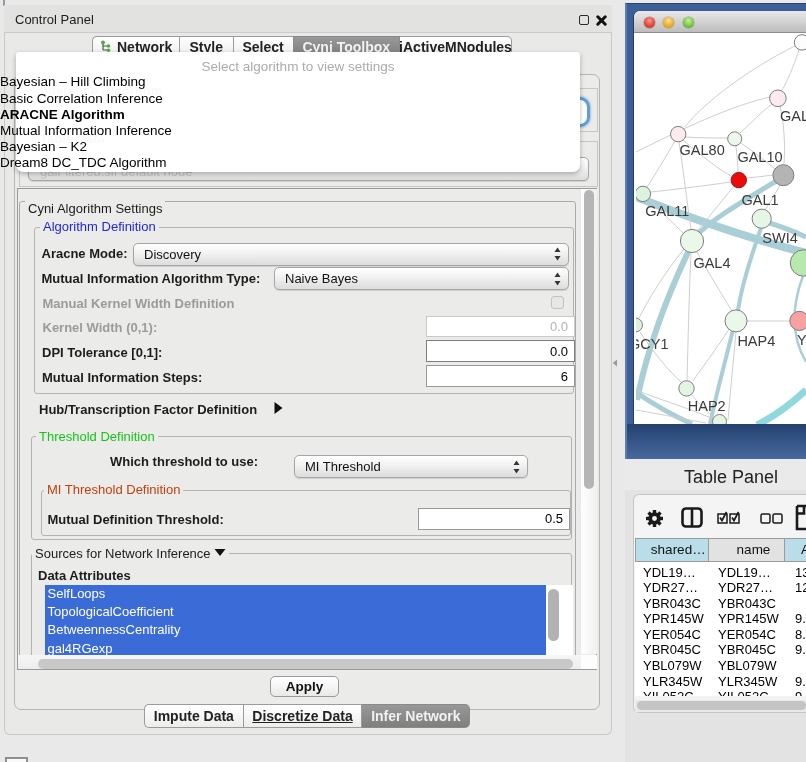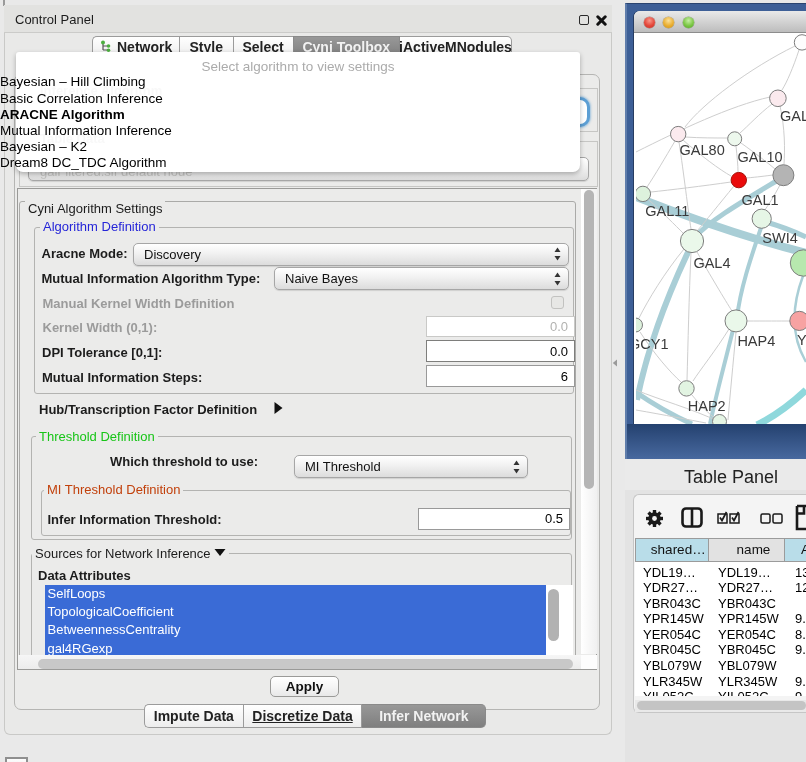--- a/index.html
+++ b/index.html
@@ -82,21 +82,21 @@
  <svg style="position:absolute;left:255px;top:212px;" width="11" height="14" viewBox="0 0 11 14">
       <path d="M1.5 1 L9.5 7 L1.5 13 Z" fill="#111"></path>
     </svg>
 
  <div style="position:absolute;left:12.5px;top:247px;width:539px;height:102px;border:1px solid #b3b3b1;border-radius:3px;"></div>
  <div style="position:absolute;top:239.5px;left:18px;background:#ebebea;padding:0 3px;font-size:13px;color:#17c517;white-space:nowrap;">Threshold Definition</div>
  <div class="b13" style="position:absolute;left:92px;top:265px;">Which threshold to use:</div>
 
  <div style="position:absolute;left:22.5px;top:300.5px;width:528px;height:44px;border:1px solid #b3b3b1;border-radius:3px;"></div>
  <div style="position:absolute;top:293px;left:26px;background:#ebebea;padding:0 3px;font-size:13px;color:#c2410c;white-space:nowrap;">MI Threshold Definition</div>
- <div class="b13" style="position:absolute;left:29.5px;top:322.5px;">Infer Information Threshold:</div>
+ <div class="b13" style="position:absolute;left:29.5px;top:322.5px;">Mutual Definition Threshold:</div>
  <div class="tfield" style="left:400px;top:318.5px;width:144px;height:20px;">0.5</div>
 
  <div style="position:absolute;left:12.5px;top:364px;width:539px;height:140px;border:1px solid #b3b3b1;border-radius:3px;"></div>
  <div style="position:absolute;top:356.5px;left:14px;background:#ebebea;padding:0 3px;font-size:13px;color:#1c1c1c;white-space:nowrap;">Sources for Network Inference <svg width="12" height="9" viewBox="0 0 12 9" style="vertical-align:1px;">
         <path d="M0.5 1 L11.5 1 L6 8 Z" fill="#111"></path>
       </svg></div>
  <div class="b13" style="position:absolute;left:20px;top:379px;">Data Attributes</div>
 
  <div style="position:absolute;left:26.5px;top:395.5px;width:528.5px;height:70.5px;background:#ffffff;"></div>
  <div style="position:absolute;left:26.5px;top:395.5px;width:501px;height:70.5px;background:#3a6bd6;"></div>
@@ -124,21 +124,21 @@
       <path d="M3.5 0.5 L6.5 5 L0.5 5 Z" fill="#333"></path>
       <path d="M3.5 13.5 L6.5 9 L0.5 9 Z" fill="#333"></path>
     </svg>
   </div>
 
 <div class="ab" style="left:270px;top:676px;width:67px;height:19px;border:1px solid #9a9a98;border-radius:5px;background:linear-gradient(#ffffff,#f4f4f4 55%,#e8e8e8);display:flex;align-items:center;justify-content:center;font-size:13.5px;font-weight:bold;color:#111;">Apply</div>
 
 <div class="ab" style="left:144px;top:703.5px;height:24px;display:flex;font-size:14px;font-weight:bold;color:#222;">
   <div style="box-sizing:border-box;width:98.7px;background:linear-gradient(#ffffff,#ededed);border:1px solid #9b9b9b;border-right:none;border-radius:5px 0 0 5px;display:flex;align-items:center;justify-content:center;">Impute Data</div>
   <div style="box-sizing:border-box;width:119.7px;background:linear-gradient(#ffffff,#ededed);border:1px solid #9b9b9b;display:flex;align-items:center;justify-content:center;text-decoration:underline;">Discretize Data</div>
-  <div style="box-sizing:border-box;width:124px;background:linear-gradient(#989898,#7f7f7f);border:1px solid #8a8a8a;border-left:none;border-radius:0 5px 5px 0;display:flex;align-items:center;justify-content:center;color:#f2f2f2;">Infer Network</div>
+  <div style="box-sizing:border-box;width:108px;background:linear-gradient(#989898,#7f7f7f);border:1px solid #8a8a8a;border-left:none;border-radius:0 5px 5px 0;display:flex;align-items:center;justify-content:center;color:#f2f2f2;">Infer Network</div>
 </div>
 
 <div class="ab" style="left:5px;top:757px;width:19px;height:12px;border:2px solid #8f8f8f;background:linear-gradient(#fdfdfd,#e8e8e8);"></div>
 
 <svg class="ab" style="left:612px;top:359px;" width="6" height="8" viewBox="0 0 6 8">
     <path d="M5 0.5 L0.8 4 L5 7.5 Z" fill="#9a9a9a"></path>
   </svg>
 
 <div class="ab" style="left:16.3px;top:52px;width:564px;height:119.5px;background:#fff;border-radius:3px 3px 7px 7px;box-shadow:0 2px 5px rgba(0,0,0,0.28);"></div>
 <div class="ab" style="left:40px;top:83px;font-size:13px;font-weight:bold;color:rgba(120,120,120,0.055);">Inference Algorithm</div>

